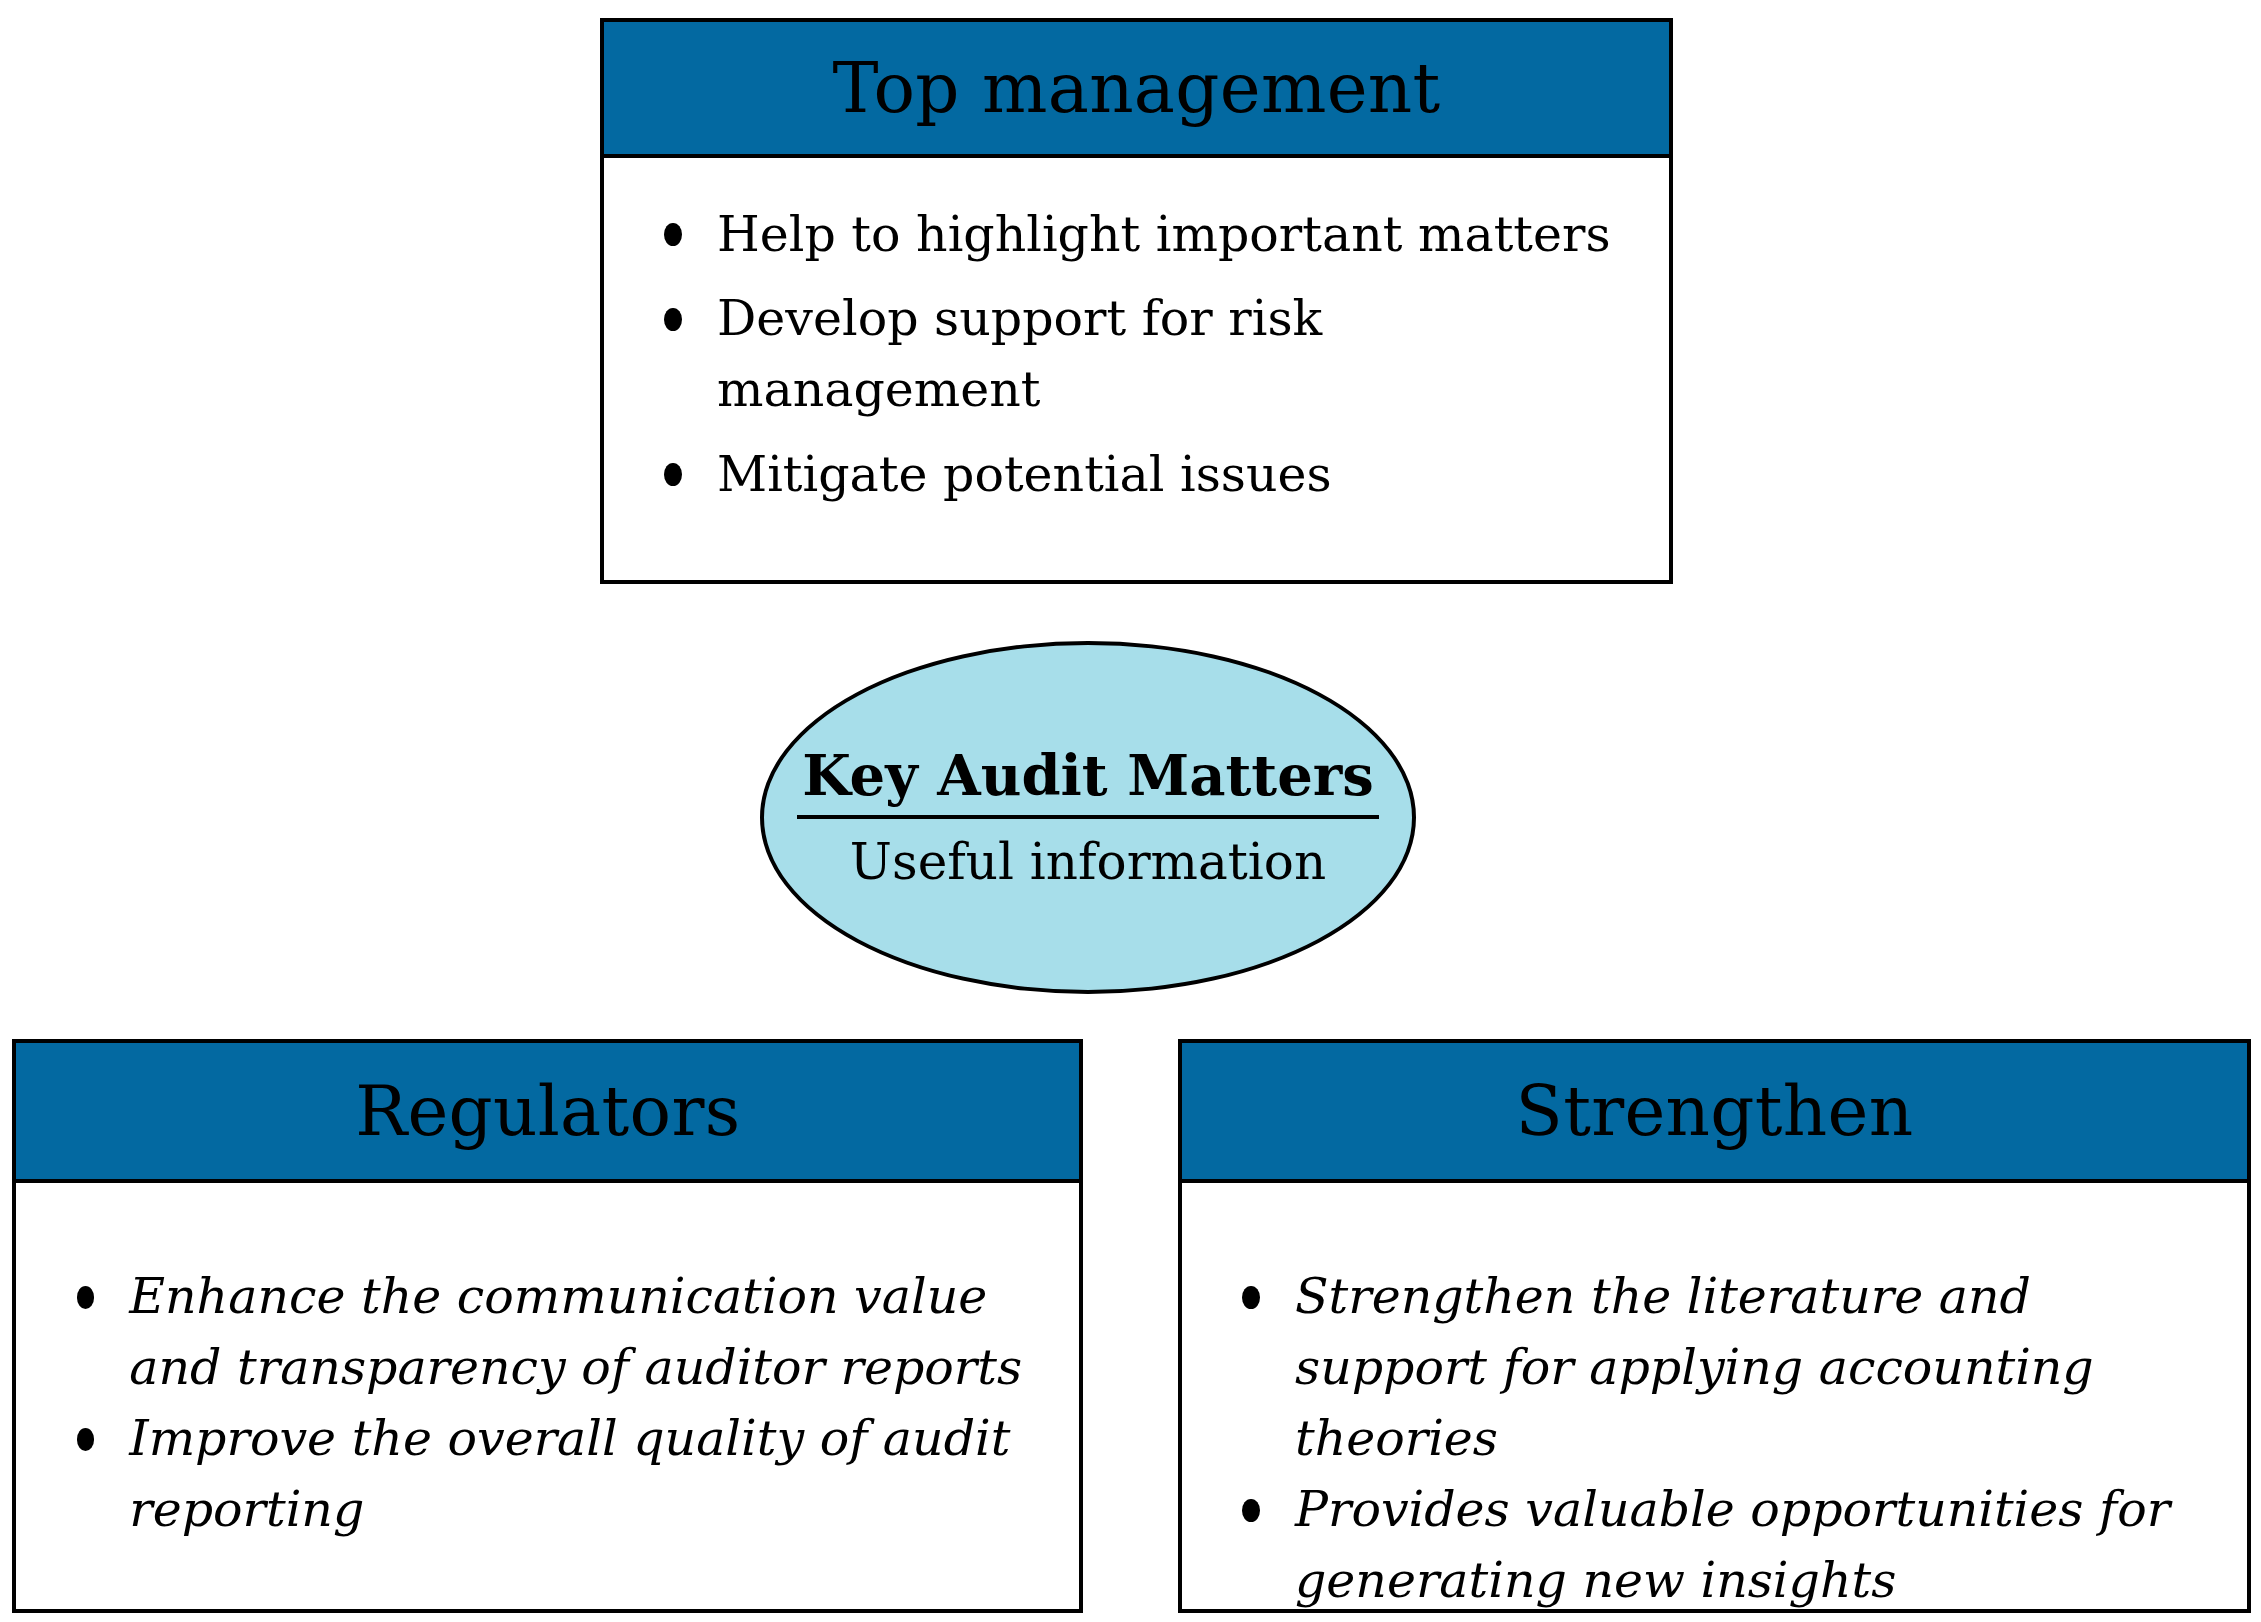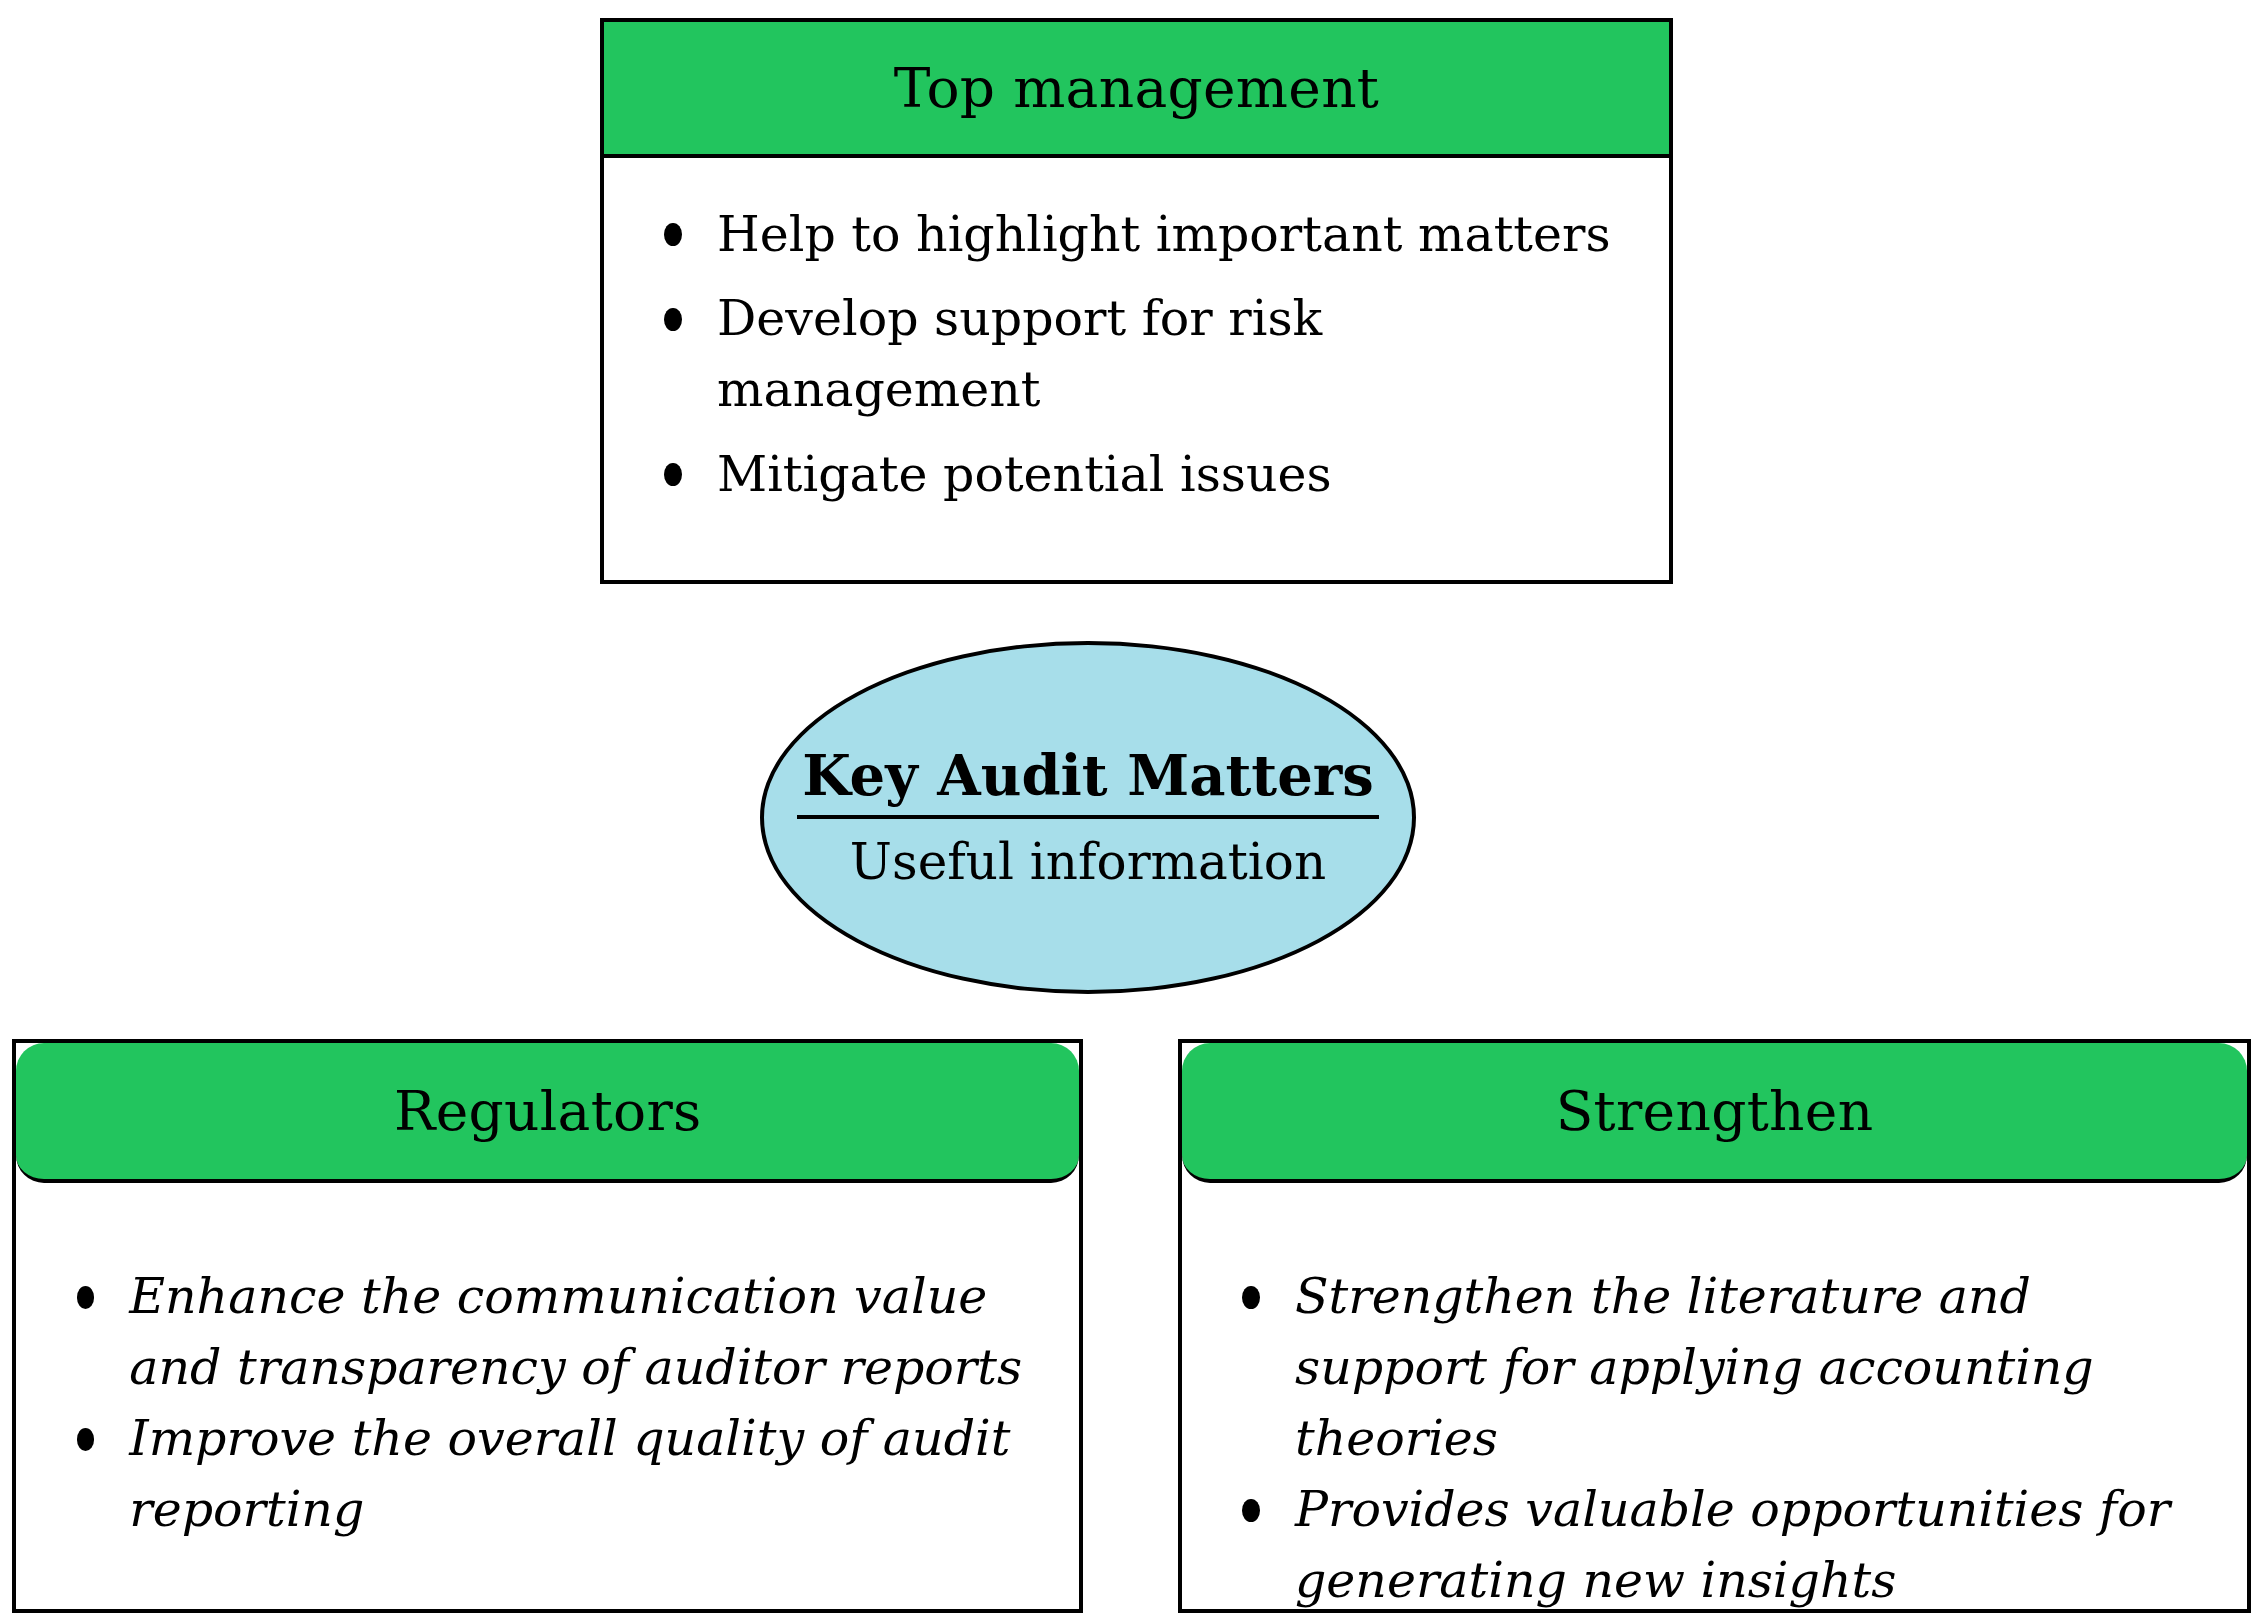--- a/index.html
+++ b/index.html
@@ -15,26 +15,26 @@
     background: #ffffff;
     overflow: hidden;
   }
   .box {
     position: absolute;
     border: 4.1px solid #000000;
     background: #ffffff;
   }
   .box-header {
     width: 100%;
-    background: #22c55e;
+    background: #0369a1;
     border-bottom: 4.1px solid #000000;
     display: flex;
     align-items: center;
     justify-content: center;
-    font-size: 55px;
+    font-size: 69px;
     letter-spacing: 0.3px;
   }
   .box-body {
     padding: 0 41px 0 48px;
   }
   ul.bullets {
     list-style: none;
   }
   ul.bullets li {
     position: relative;
@@ -80,21 +80,21 @@
   }
   .ellipse-subtitle {
     font-size: 50px;
     margin-top: 17.7px;
     line-height: 1.05;
   }
   
   .box.left-box  { left: 12.3px;   top: 1039px; width: 1071px; height: 574px; }
   .box.right-box { left: 1178px; top: 1039px; width: 1073px; height: 574px; }
   .box.left-box .box-header,
-  .box.right-box .box-header { height: 140px; border-radius: 28px; }
+  .box.right-box .box-header { height: 140px; }
   .box.left-box .box-body,
   .box.right-box .box-body { padding-top: 78px; font-style: italic; }
   .box.left-box ul.bullets li,
   .box.right-box ul.bullets li { margin-bottom: 0; }
 </style>
 </head>
 <body>
 
 <div class="canvas">
 

